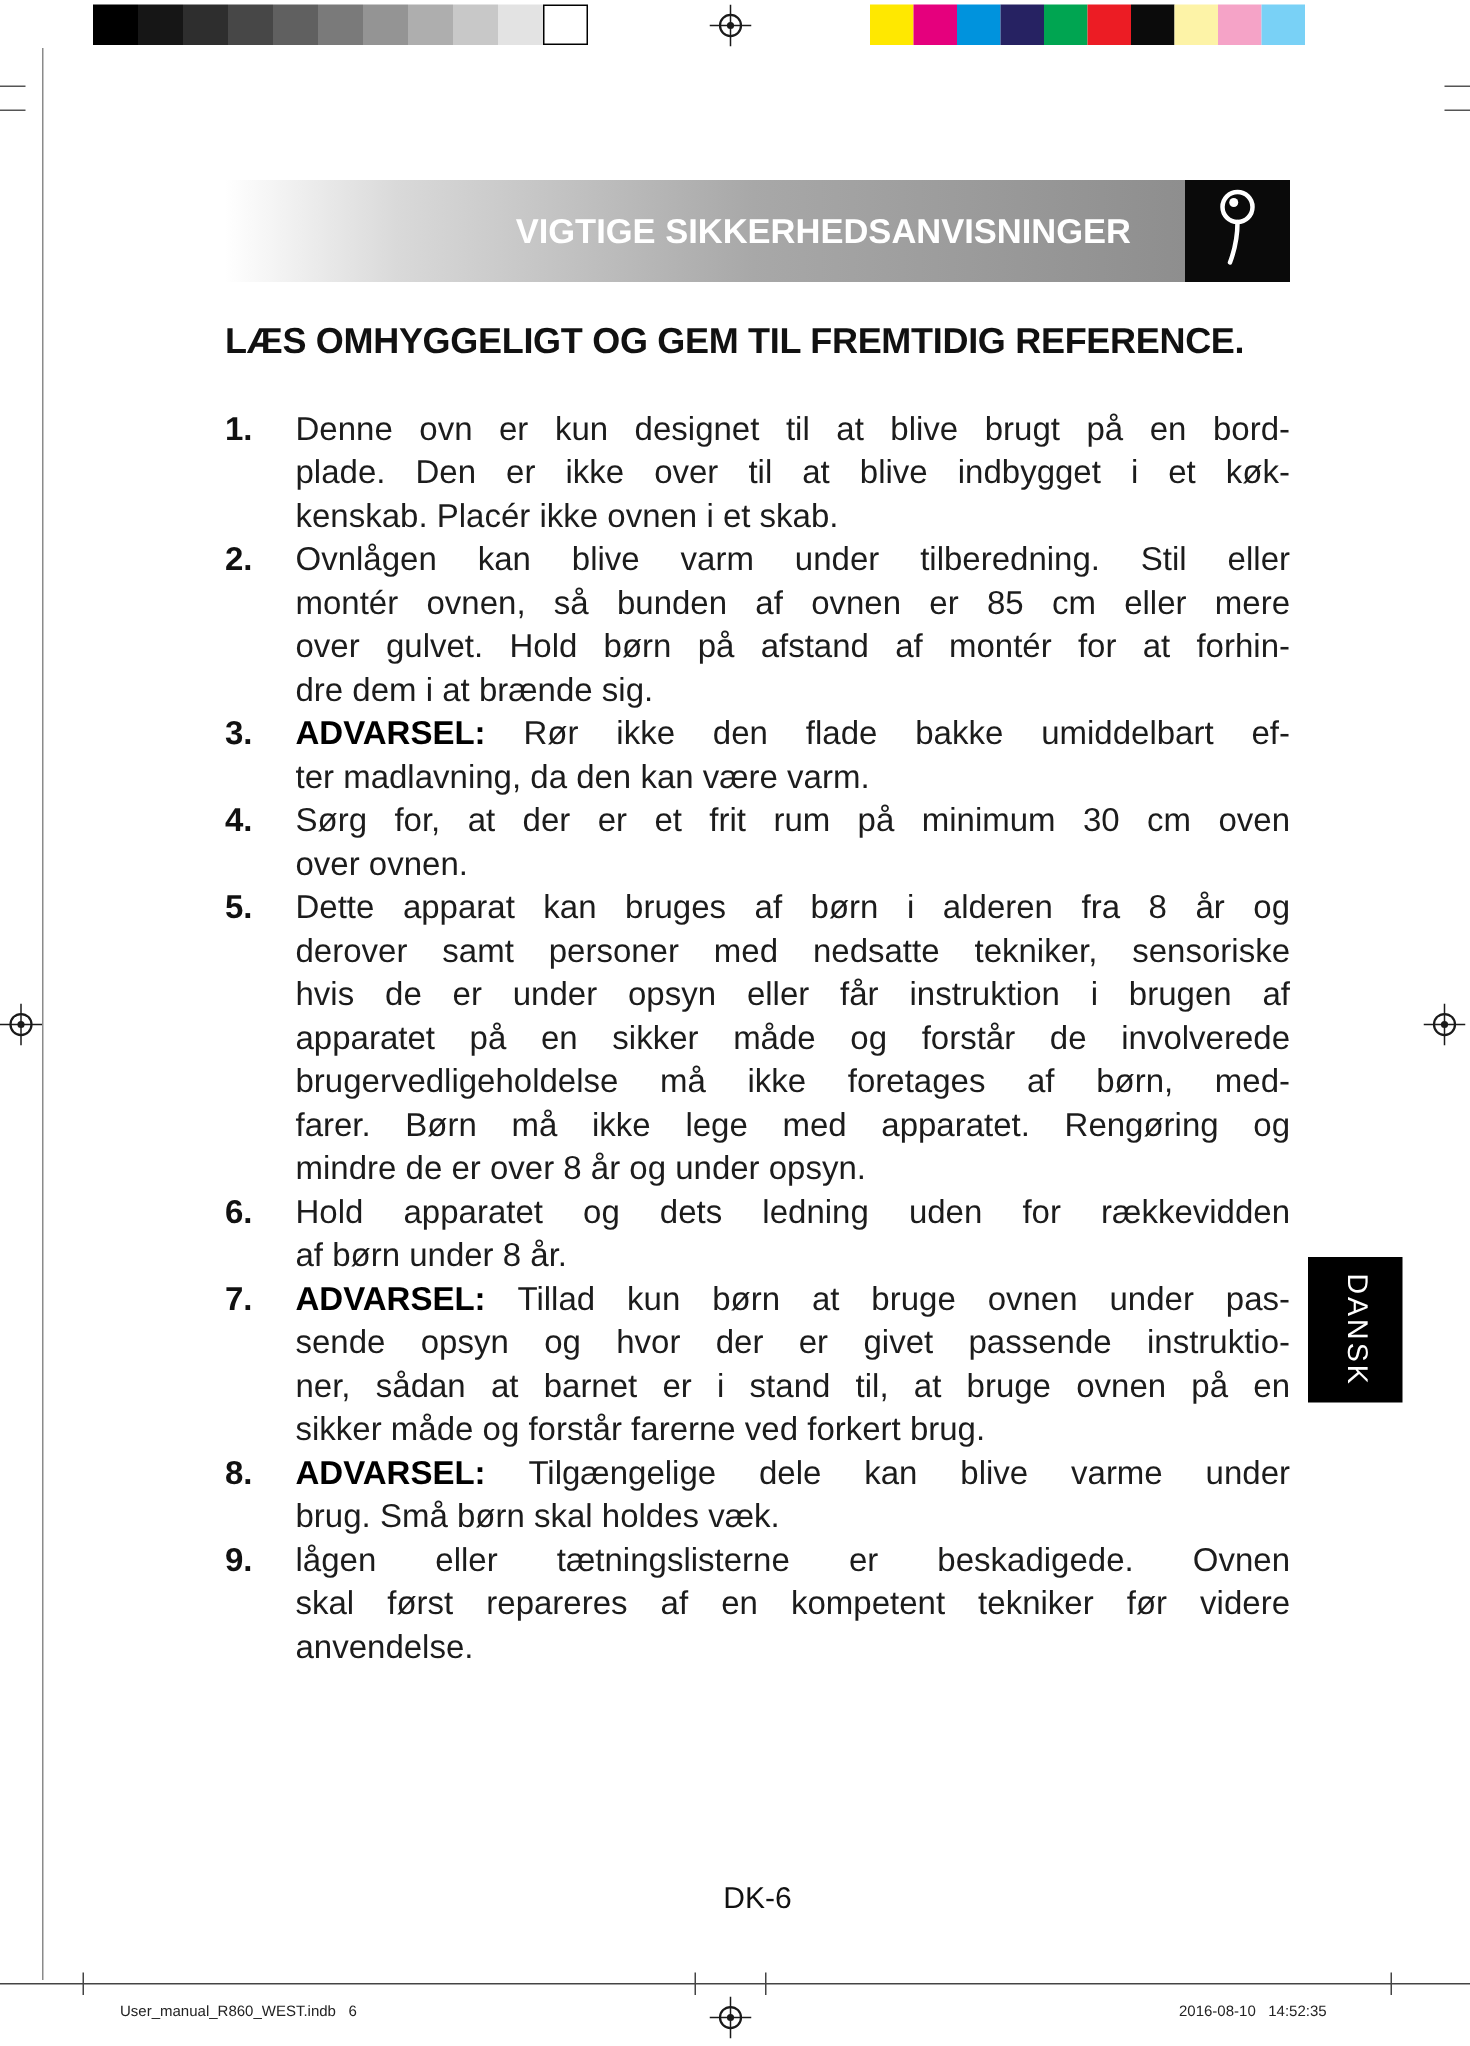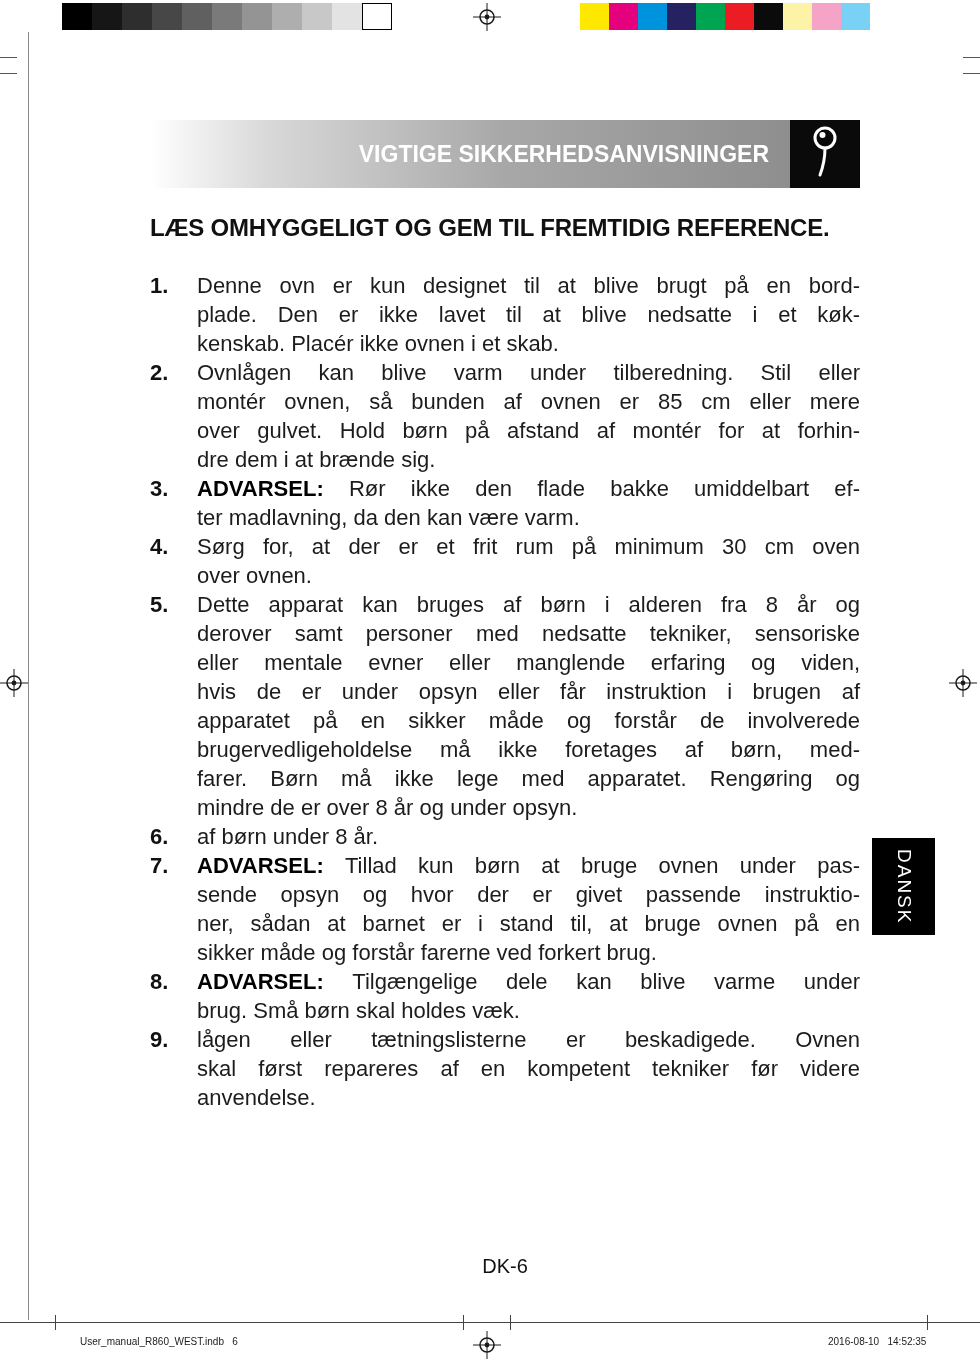--- a/index.html
+++ b/index.html
@@ -29,21 +29,21 @@
   .crop-tl2 { left:0; top:73px; }
   .crop-tr1 { left:963px; top:57px; }
   .crop-tr2 { left:963px; top:73px; }
 
   
   .banner { left:150px; top:120px; width:710px; height:68px; display:flex; }
   .banner-grad {
     width:640px; height:68px;
     background:linear-gradient(90deg,#ffffff 0%,#d9d9d9 18%,#a8a8a8 55%,#8e8e8e 100%);
     display:flex; align-items:center; justify-content:flex-end;
-    padding-right:21px;
+    padding-right:36px;
     text-align:right;
   }
   .banner-title {
     color:#ffffff; font-weight:bold; font-size:23px; letter-spacing:0px;
   }
   .banner-iconbox {
     width:70px; height:68px; background:#0a0a0a;
     display:flex; align-items:center; justify-content:center;
   }
 
@@ -80,21 +80,21 @@
     left:150px; top:1255px; width:710px; text-align:center;
     font-size:20px; color:#111;
   }
 
   
   .footer-rule { left:0; top:1322px; width:980px; height:1px; background:#444; }
   .footer-tick { width:1px; height:15px; background:#444; top:1315px; }
   .tick-1 { left:55px; } .tick-2 { left:463px; } .tick-3 { left:510px; } .tick-4 { left:927px; }
   .footer-text { top:1336px; font-size:10px; color:#222; white-space:pre; }
   .footer-left  { left:80px; }
-  .footer-right { left:828px; }
+  .footer-right { left:786px; }
 </style>
 </head>
 <body>
 
 <div class="abs grayscale-bar">
     <div class="swatch" style="background: rgb(0, 0, 0);"></div>
     <div class="swatch" style="background: rgb(22, 22, 22);"></div>
     <div class="swatch" style="background: rgb(46, 46, 46);"></div>
     <div class="swatch" style="background: rgb(71, 71, 71);"></div>
     <div class="swatch" style="background: rgb(96, 96, 96);"></div>
@@ -172,21 +172,21 @@
   </div>
 </div>
 
 <div class="abs section-title">LÆS OMHYGGELIGT OG GEM TIL FREMTIDIG REFERENCE.</div>
 
 <div class="abs list">
     <div class="item">
       <div class="num">1.</div>
       <div class="txt">
         <div class="line">Denne ovn er kun designet til at blive brugt på en bord-</div>
-        <div class="line">plade. Den er ikke lavet til at blive nedsatte i et køk-</div>
+        <div class="line">plade. Den er ikke over til at blive indbygget i et køk-</div>
         <div class="line last">kenskab. Placér ikke ovnen i et skab.</div>
       </div>
     </div>
     <div class="item">
       <div class="num">2.</div>
       <div class="txt">
         <div class="line">Ovnlågen kan blive varm under tilberedning. Stil eller</div>
         <div class="line">montér ovnen, så bunden af ovnen er 85 cm eller mere</div>
         <div class="line">over gulvet. Hold børn på afstand af montér for at forhin-</div>
         <div class="line last">dre dem i at brænde sig.</div>
@@ -204,31 +204,31 @@
       <div class="txt">
         <div class="line">Sørg for, at der er et frit rum på minimum 30 cm oven</div>
         <div class="line last">over ovnen.</div>
       </div>
     </div>
     <div class="item">
       <div class="num">5.</div>
       <div class="txt">
         <div class="line">Dette apparat kan bruges af børn i alderen fra 8 år og</div>
         <div class="line">derover samt personer med nedsatte tekniker, sensoriske</div>
-        <div class="line">eller mentale evner eller manglende erfaring og viden,</div>
         <div class="line">hvis de er under opsyn eller får instruktion i brugen af</div>
         <div class="line">apparatet på en sikker måde og forstår de involverede</div>
         <div class="line">brugervedligeholdelse må ikke foretages af børn, med-</div>
         <div class="line">farer. Børn må ikke lege med apparatet. Rengøring og</div>
         <div class="line last">mindre de er over 8 år og under opsyn.</div>
       </div>
     </div>
     <div class="item">
       <div class="num">6.</div>
       <div class="txt">
+        <div class="line">Hold apparatet og dets ledning uden for rækkevidden</div>
         <div class="line last">af børn under 8 år.</div>
       </div>
     </div>
     <div class="item">
       <div class="num">7.</div>
       <div class="txt">
         <div class="line"><b>ADVARSEL: </b>Tillad kun børn at bruge ovnen under pas-</div>
         <div class="line">sende opsyn og hvor der er givet passende instruktio-</div>
         <div class="line">ner, sådan at barnet er i stand til, at bruge ovnen på en</div>
         <div class="line last">sikker måde og forstår farerne ved forkert brug.</div>

